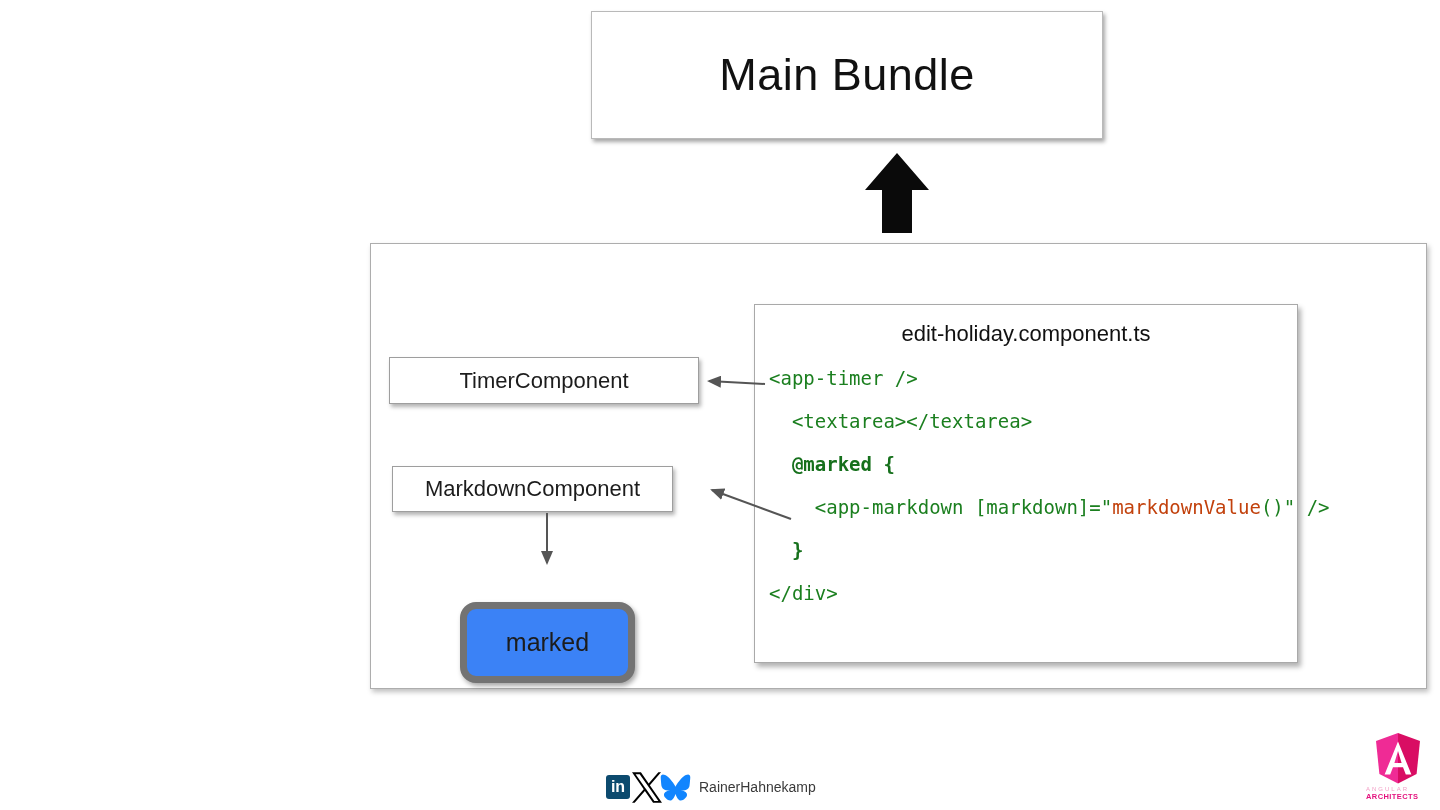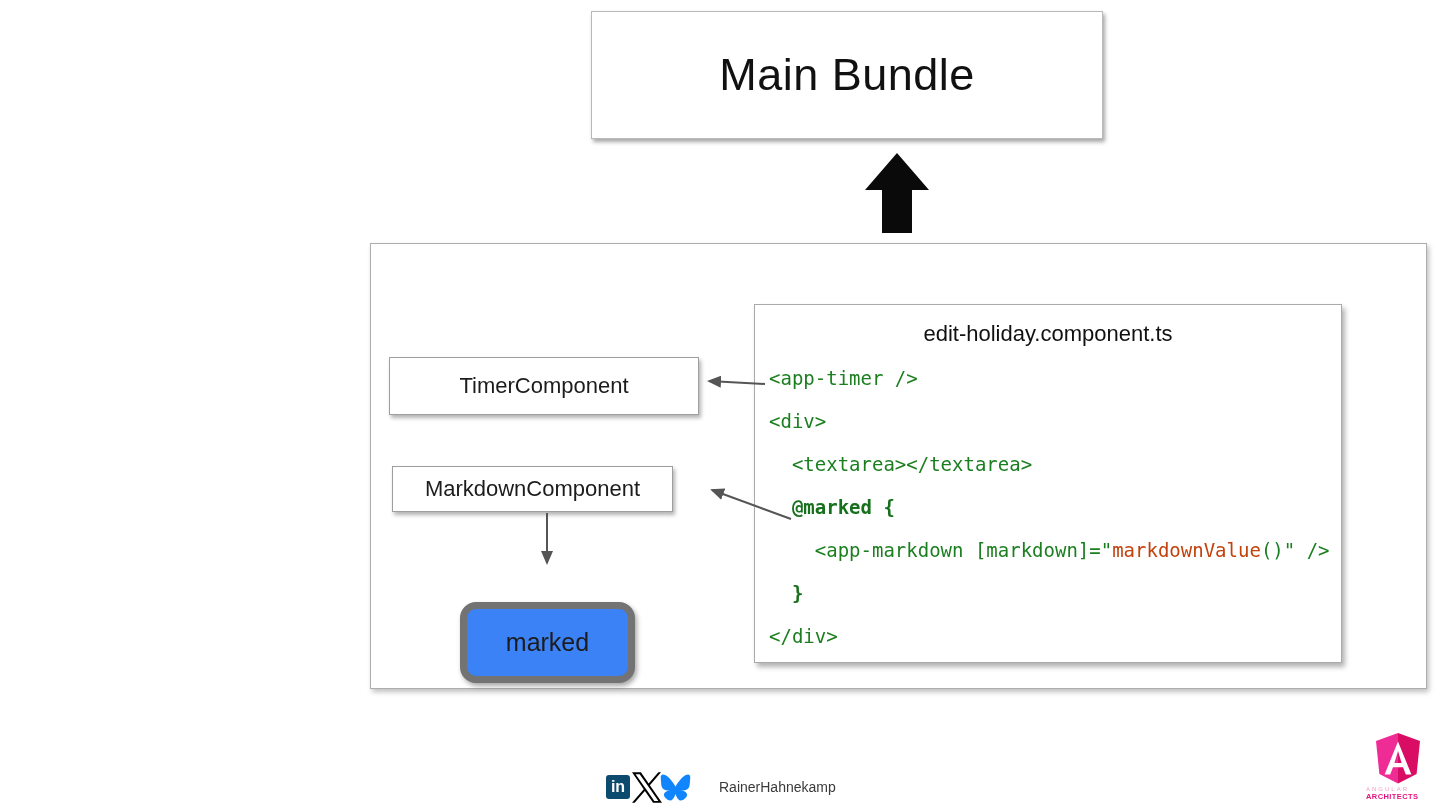--- a/index.html
+++ b/index.html
@@ -30,36 +30,36 @@
   }
 
   
   .comp-box {
     background: #ffffff;
     border: 1px solid #9e9e9e;
     box-shadow: 2px 3px 4px rgba(0,0,0,0.3);
     display: flex; align-items: center; justify-content: center;
     font-size: 22px; color: #1c1c1c;
   }
-  .timer-box    { left: 389px; top: 357px; width: 310px; height: 58px; }
+  .timer-box    { left: 389px; top: 357px; width: 310px; height: 47px; }
   .markdown-box { left: 392px; top: 466px; width: 281px; height: 46px; }
 
   .marked-box {
     left: 460px; top: 602px; width: 175px; height: 81px;
     background: #3b82f6;
     border: 7px solid #737373;
     border-radius: 16px;
     box-shadow: 2px 3px 5px rgba(0,0,0,0.35);
     display: flex; align-items: center; justify-content: center;
     font-size: 25px; color: #1c1c1c;
   }
 
   
   .code-panel {
-    left: 754px; top: 304px; width: 588px; height: 359px;
+    left: 754px; top: 304px; width: 544px; height: 359px;
     background: #ffffff;
     border: 1px solid #a9a9a9;
     box-shadow: 3px 4px 5px rgba(0,0,0,0.3);
   }
   .code-title {
     margin-top: 16px; text-align: center;
     font-size: 22px; color: #111111; font-weight: 500;
   }
   .code-block {
     margin-top: 10px; padding-left: 14px;
@@ -78,21 +78,21 @@
   .footer { left: 606px; top: 770px; height: 34px; display: flex; align-items: center; }
   .linkedin-badge {
     width: 24px; height: 24px; border-radius: 3px;
     background: #0c4a6e; color: #ffffff;
     font-size: 16px; font-weight: bold;
     display: flex; align-items: center; justify-content: center;
     line-height: 1;
   }
   .x-badge { width: 30px; height: 31px; margin-left: 2px; }
   .bsky-badge { width: 31px; height: 27px; margin-left: -2px; }
-  .footer-name { margin-left: 28px; font-size: 14px; color: #3a3a3a; }
+  .footer-name { margin-left: 8px; font-size: 14px; color: #3a3a3a; }
 
   
   .brand-logo { left: 1366px; top: 731px; width: 64px; }
   .brand-shield { width: 50px; height: 54px; display: block; margin: 0 auto; }
   .brand-line1 { font-size: 6px; letter-spacing: 2px; color: #f2a0c6; margin-top: 1px; }
   .brand-line2 { font-size: 7.5px; font-weight: bold; letter-spacing: 0.4px; color: #e4117d; }
 </style>
 </head>
 <body>
 
@@ -113,21 +113,20 @@
   <span>MarkdownComponent</span>
 </div>
 <div class="abs marked-box">
   <span>marked</span>
 </div>
 
 <div class="abs code-panel">
   <div class="code-title">edit-holiday.component.ts</div>
   <div class="code-block">
     <div class="code-line"><span class="tok-g">&lt;app-timer /&gt;</span></div>
-    <div class="code-line"><span class="tok-g">&lt;div&gt;</span></div>
     <div class="code-line"><span class="tok-g">  &lt;textarea&gt;&lt;/textarea&gt;</span></div>
     <div class="code-line"><span class="tok-gb">  @marked {</span></div>
     <div class="code-line"><span class="tok-g">    &lt;app-markdown [markdown]="</span><span class="tok-b">markdownValue</span><span class="tok-g">()" /&gt;</span></div>
     <div class="code-line"><span class="tok-gb">  }</span></div>
     <div class="code-line"><span class="tok-g">&lt;/div&gt;</span></div>
   </div>
 </div>
 
 <svg class="abs connectors">
   <defs>

